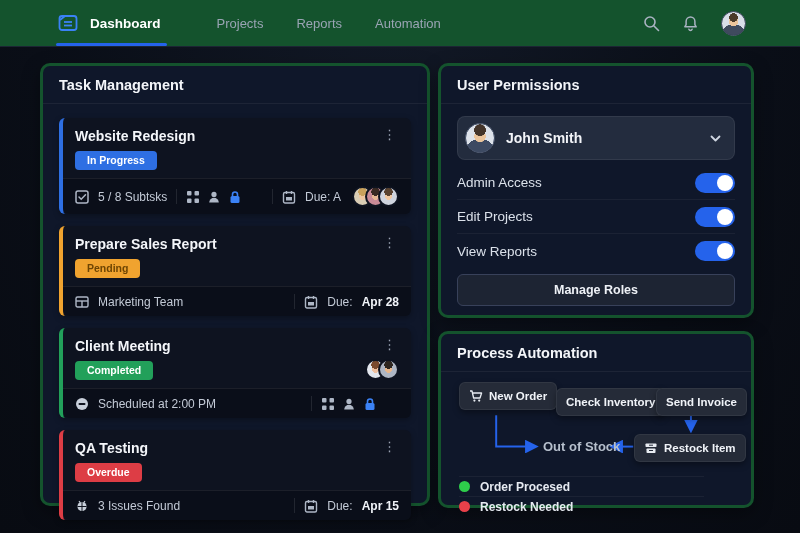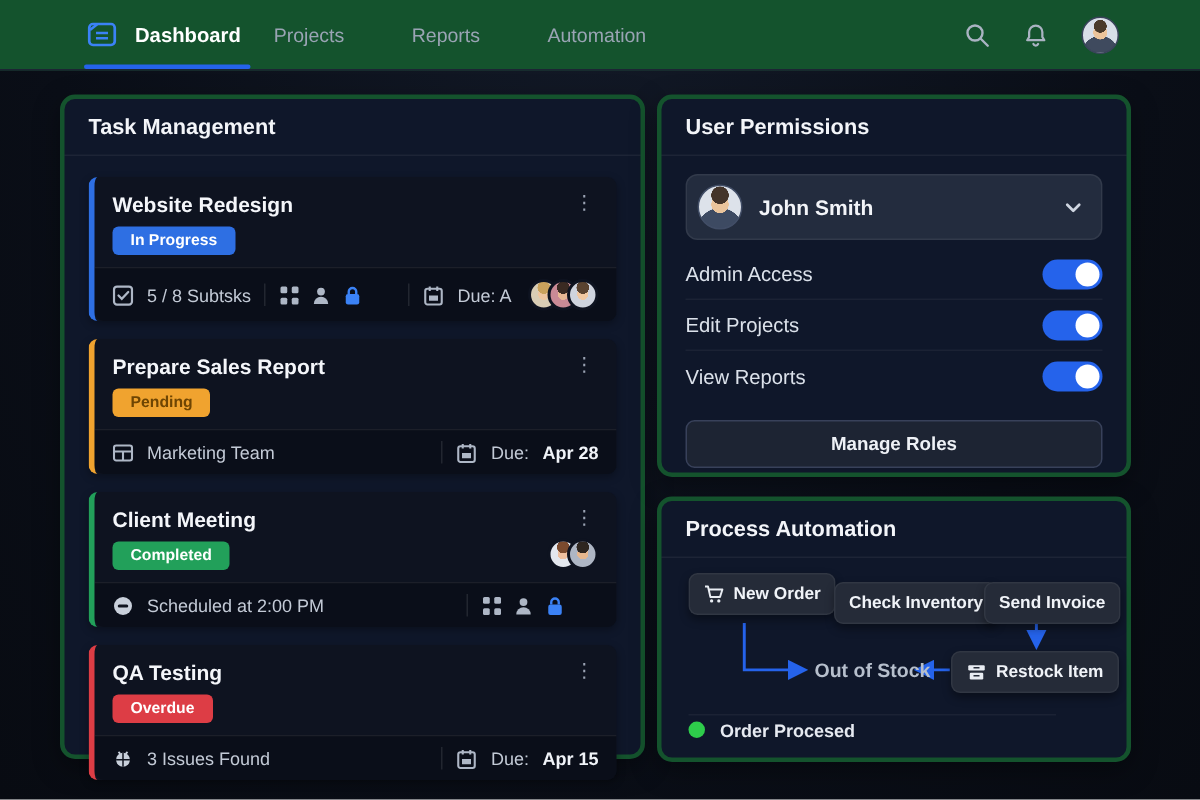--- a/index.html
+++ b/index.html
@@ -11,21 +11,21 @@
   }
   
   .nav {
     height:47px; display:flex; align-items:center;
     padding:0 54px 0 58px; background:#14532d;
     border-bottom:1px solid #1c2534;
   }
   .brand-group { position:relative; display:flex; align-items:center; gap:12px; height:100%; padding-right:10px; }
   .brand-group::after { content:""; position:absolute; left:-2px; right:4px; bottom:0; height:3px; border-radius:2px; background:#2563eb; }
   .logo { width:20px; height:20px; }
-  .nav-items { display:flex; align-items:center; gap:45px; margin-left:12px; }
+  .nav-items { display:flex; align-items:center; gap:33px; margin-left:46px; }
   .nav-item { font-size:13px; color:#9aa4b4; cursor:pointer; }
   .nav-item.active { color:#ffffff; font-weight:bold; font-size:13.5px; }
   .nav-right { margin-left:auto; display:flex; align-items:center; gap:22px; }
   .nav-ico { width:17px; height:17px; color:#aab3c2; }
   .avatar-nav {
     width:25px; height:25px; border-radius:50%;
     background:
       radial-gradient(circle at 50% 24%, #4a3a2a 0 20%, rgba(0,0,0,0) 21%),
       radial-gradient(circle at 50% 42%, #ecc49b 0 26%, rgba(0,0,0,0) 27%),
       radial-gradient(circle at 50% 105%, #3f4a5e 0 45%, rgba(0,0,0,0) 46%),
@@ -105,21 +105,21 @@
     font-size:13.5px; color:#dbe1ea;
   }
   .perm-row:last-of-type { border-bottom:none; }
   .toggle { margin-left:auto; width:40px; height:20px; border-radius:10px; position:relative; cursor:pointer; }
   .toggle .knob { position:absolute; top:2px; width:16px; height:16px; border-radius:50%; background:#fff; }
   .toggle.on { background:#2563eb; }
   .toggle.on .knob { right:2px; }
   .toggle.off { background:#4a5160; }
   .toggle.off .knob { left:2px; }
   .manage-btn {
-    margin-top:12px; width:100%; padding:8px 0; text-align:center;
+    margin-top:6px; width:100%; padding:8px 0; text-align:center;
     background:#1d2433; border:1px solid #384souffle; border:1px solid #38415a;
     border-radius:6px; font-size:12.5px; font-weight:bold; color:#eef1f6; cursor:pointer;
   }
   
   .flow { position:relative; height:92px; margin:10px 18px 0; }
   .node {
     position:absolute; display:flex; align-items:center; gap:6px; justify-content:center;
     background:#252b38; border:1px solid rgba(255,255,255,.06); border-radius:6px;
     font-size:11.5px; font-weight:bold; color:#f0f3f8; padding:0 9px; height:28px;
     box-shadow:0 3px 6px rgba(0,0,0,.35); white-space:nowrap;
@@ -397,17 +397,21 @@
           <span>Restock Item</span>
         </div>
         <span class="flow-label" style="left:84px; top:57px;">Out of Stock</span>
       </div>
 
       <div class="legend">
         <div class="legend-row">
           <span class="dot" style="background-color: rgb(46, 204, 75);"></span>
           <span>Order Procesed</span>
         </div>
+        <div class="legend-row">
+          <span class="dot" style="background-color: rgb(232, 64, 74);"></span>
+          <span>Restock Needed</span>
+        </div>
       </div>
     </div>
 
   </div>
 </div>
 
 </body></html>

